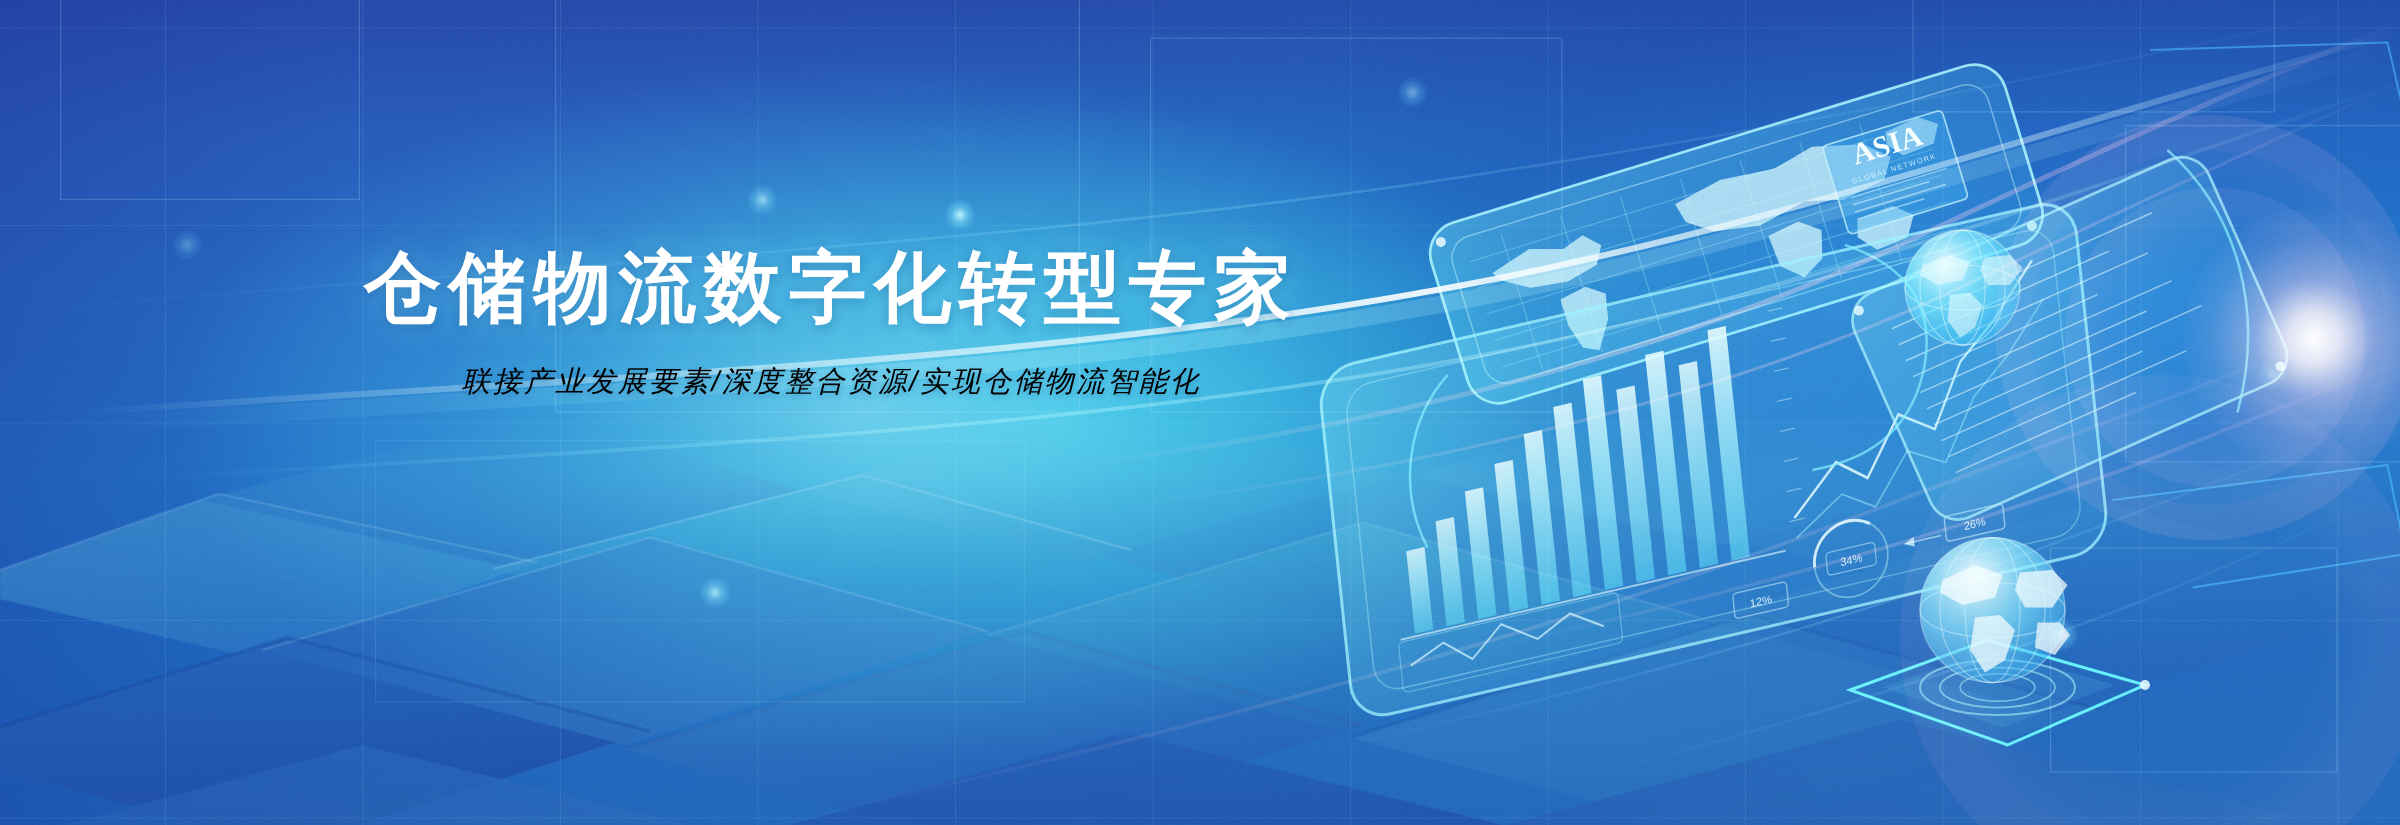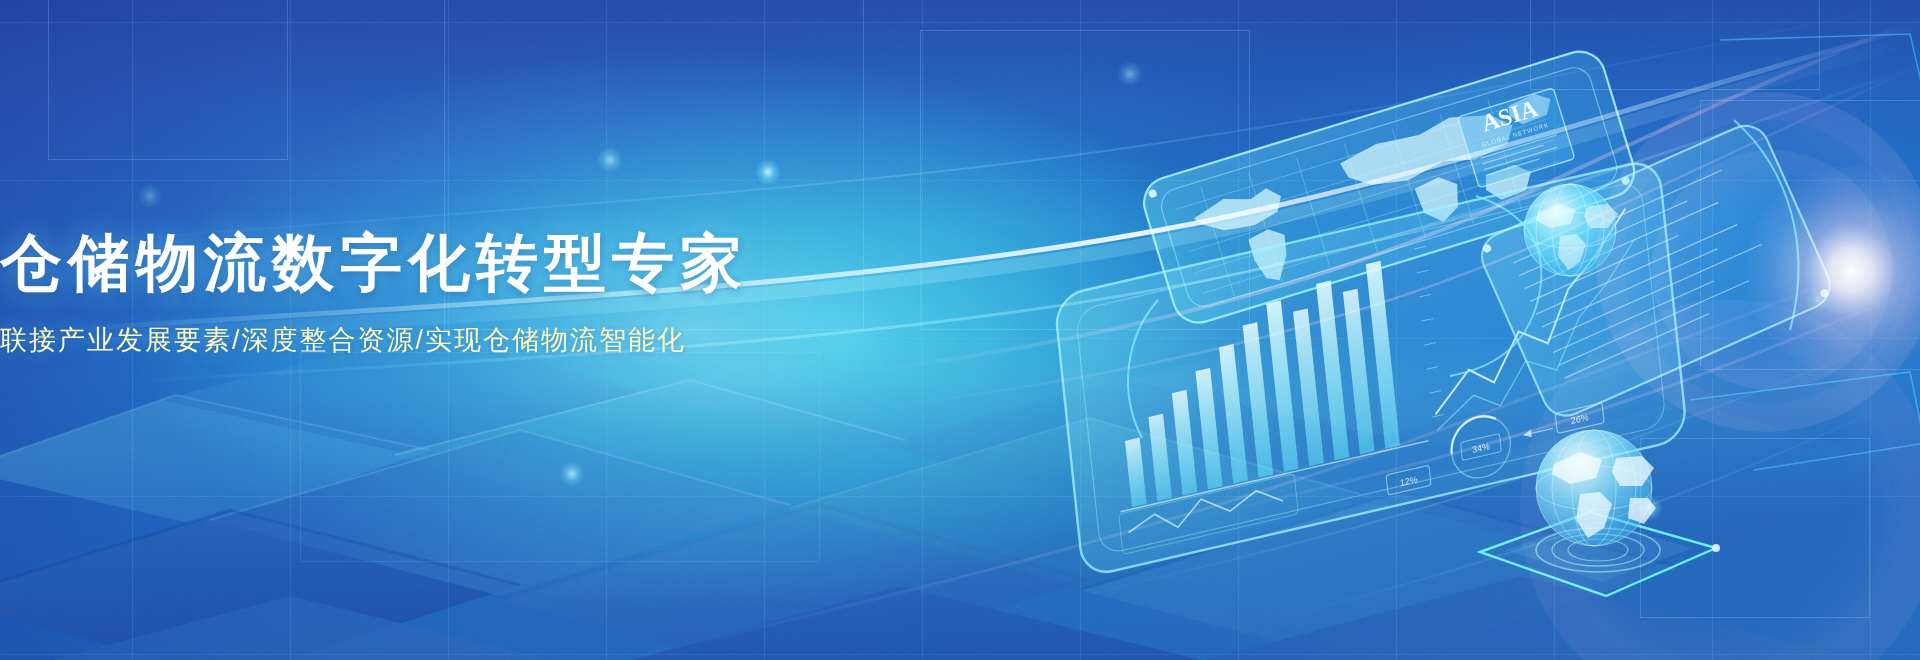--- a/index.html
+++ b/index.html
@@ -62,33 +62,33 @@
     position:absolute;border-radius:50%;mix-blend-mode:screen;
     border:28px solid rgba(255,150,150,.10);
     box-shadow:0 0 60px rgba(255,170,170,.12) inset;
   }
 
   
   .grain{opacity:.16;mix-blend-mode:overlay;}
 
   
   .copy{
-    position:absolute;left:0;top:196px;width:1330px;
+    position:absolute;left:0;top:196px;width:1330px;text-align:center;
     z-index:40;
-    margin-top:32px;
   }
   .headline{
     margin:0;color:#ffffff;font-size:62px;line-height:1.12;font-weight:700;
     letter-spacing:6px;
     text-shadow:0 0 26px rgba(120,225,255,.55), 0 2px 10px rgba(10,60,120,.45);
   }
   .subline{
-    margin:26px 0 0 0;color:#fef9c3;font-size:27px;line-height:1.3;font-weight:400;
+    margin:26px 0 0 0;color:#000000;font-size:23px;line-height:1.3;font-weight:400;
     letter-spacing:2px;
     text-shadow:0 0 16px rgba(120,225,255,.5), 0 1px 6px rgba(10,60,120,.4);
+    font-style:italic;
   }
 </style>
 </head>
 <body>
 
 <div id="banner">
 
   <div class="layer bg-base"></div>
   <div class="layer bg-topdark"></div>
   <div class="layer bg-leftdark"></div>

